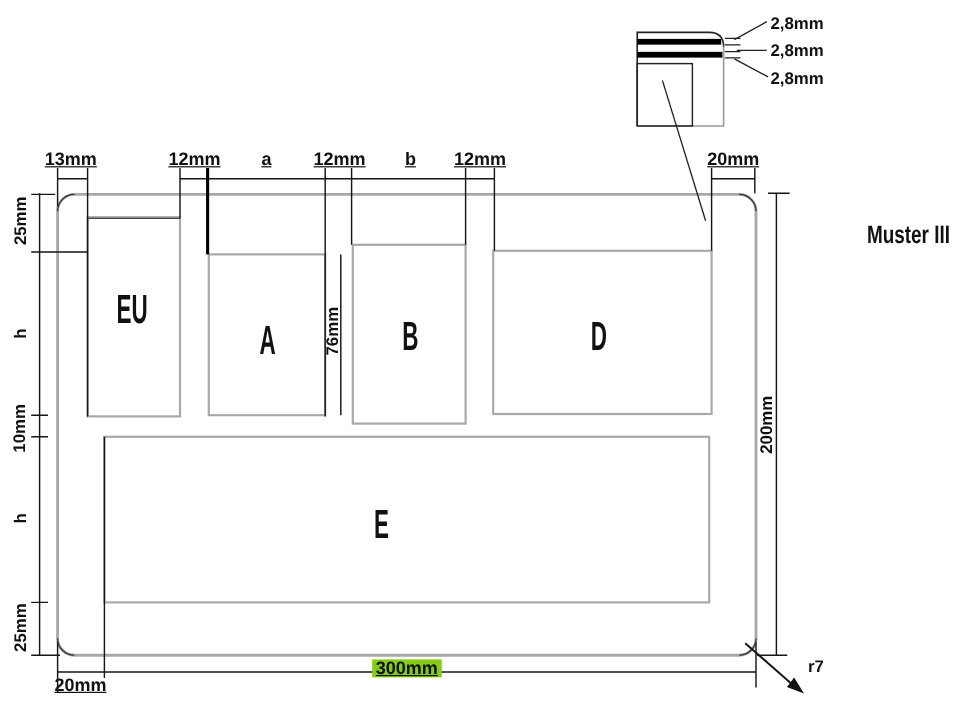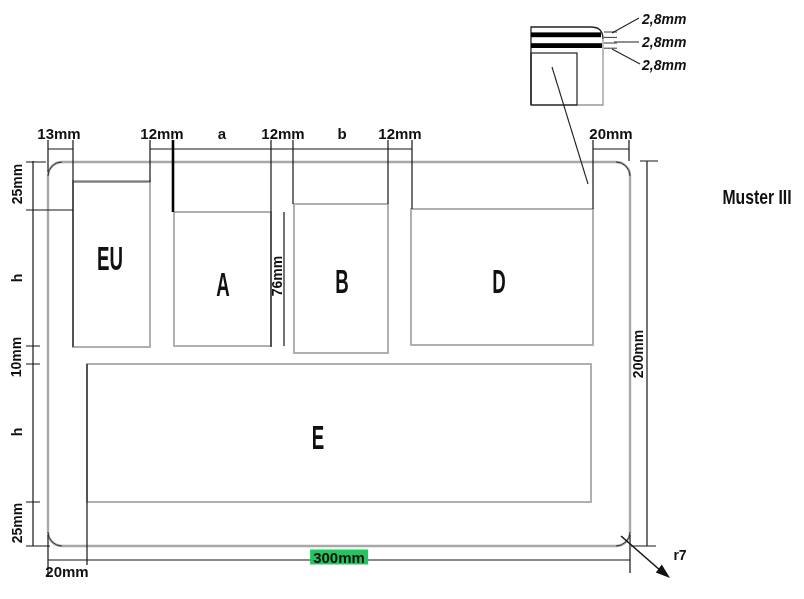--- a/index.html
+++ b/index.html
@@ -5,33 +5,33 @@
   html,body { margin:0; padding:0; background:#fff; }
   .canvas {
     position:relative; width:804px; height:599px; background:#ffffff;
     font-family:"Liberation Sans", sans-serif; overflow:hidden;
   }
   .canvas svg { position:absolute; left:0; top:0; }
   .lbl {
     position:absolute; font-weight:bold; color:#111; white-space:nowrap;
     transform:translate(-50%,-50%); line-height:1;
   }
-  .dim   { font-size:15px; }
+  .dim   { font-size:15px;text-decoration:underline; }
   .dim-sm{ font-size:14px; }
   .rot   { transform:translate(-50%,-50%) rotate(-90deg); }
   .region{
     font-size:34px; letter-spacing:0;
     transform:translate(-50%,-50%) scaleX(0.55);
   }
   .title {
     font-size:21px;
     transform:translate(-50%,-50%) scaleX(0.75);
   }
-  .leader-lbl { transform:translate(0,-50%); font-size:14px;font-style:italic; }
-  .bg-white { background:#22c55e; padding:0 3px; }
+  .leader-lbl { transform:translate(0,-50%); font-size:14px; }
+  .bg-white { background:#84cc16; padding:0 3px; }
 </style>
 </head>
 <body>
 
 <div class="canvas">
 
   <svg width="804" height="599" viewBox="0 0 804 599">
 
     <rect x="48" y="162" width="582" height="384" rx="14" fill="none" stroke="#a8a8a8" stroke-width="2.4"></rect>
 

